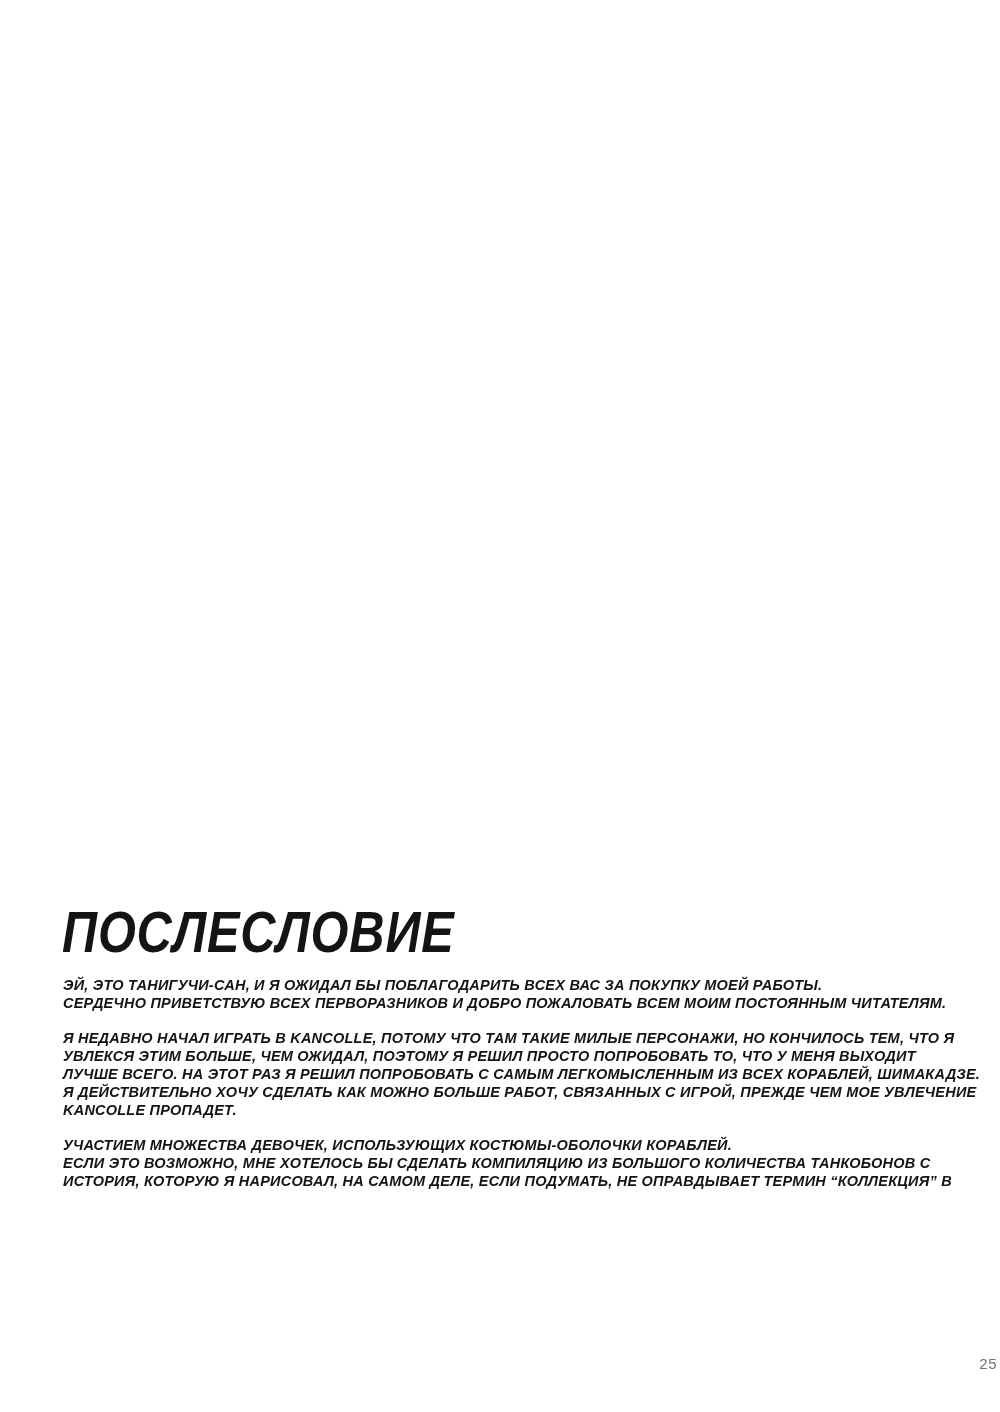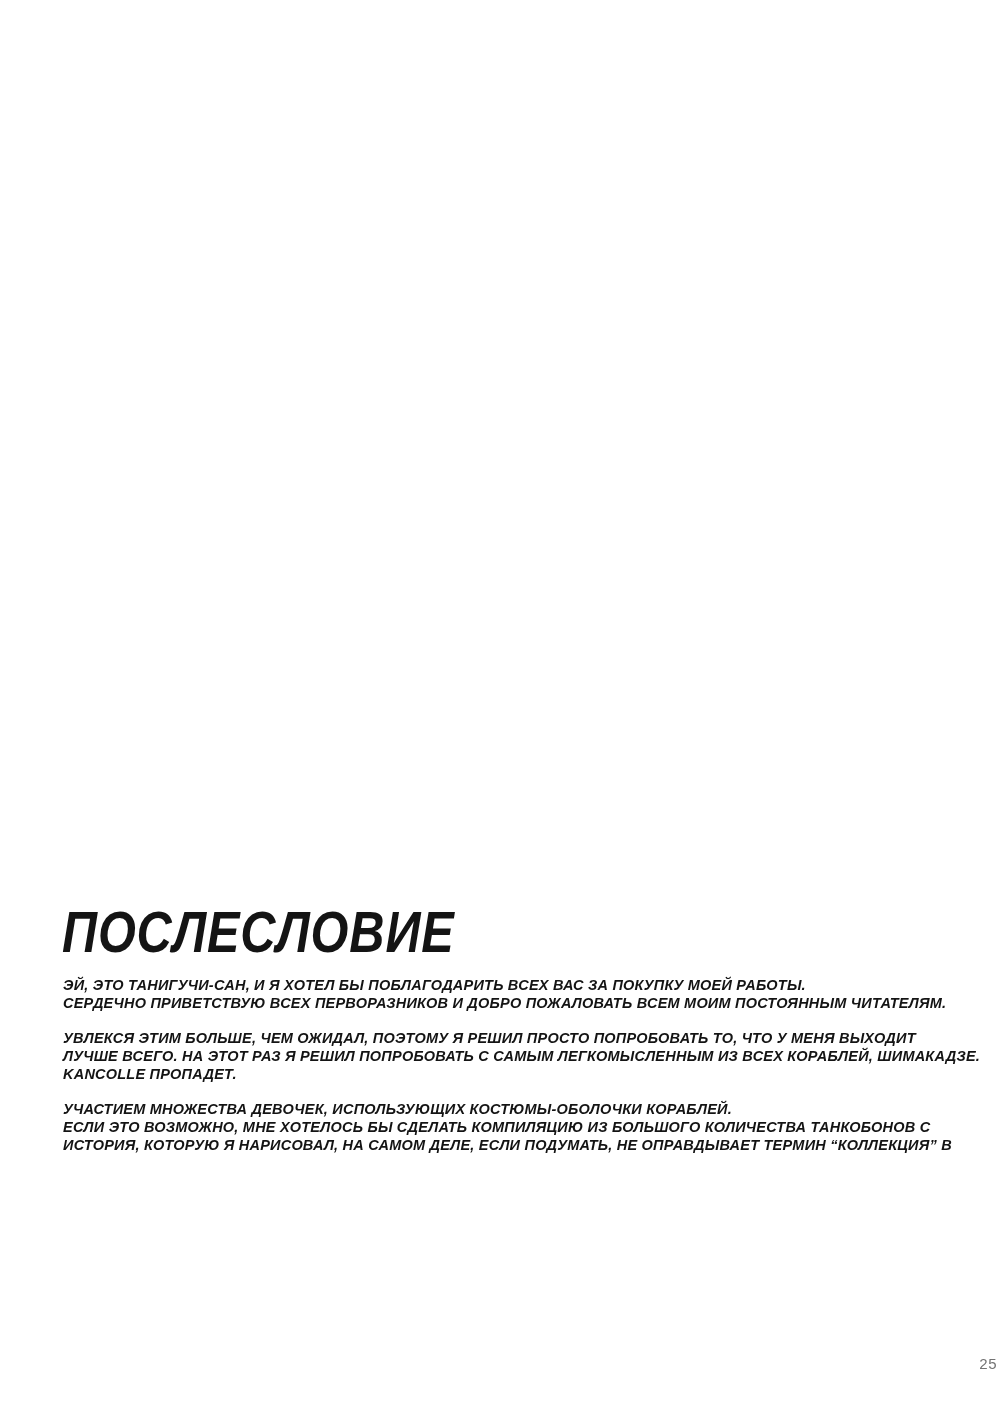--- a/index.html
+++ b/index.html
@@ -64,27 +64,29 @@
 </head>
 <body>
 
 <div class="page">
 
   <div class="afterword-title">ПОСЛЕСЛОВИЕ</div>
 
   <div class="afterword-body">
 
     <div class="afterword-paragraph">
-      <div class="text-line">ЭЙ, ЭТО ТАНИГУЧИ-САН, И Я ХОТЕЛ БЫ ПОБЛАГОДАРИТЬ ВСЕХ ВАС ЗА ПОКУПКУ МОЕЙ РАБОТЫ.</div>
+      <div class="text-line">ЭЙ, ЭТО ТАНИГУЧИ-САН, И Я ОЖИДАЛ БЫ ПОБЛАГОДАРИТЬ ВСЕХ ВАС ЗА ПОКУПКУ МОЕЙ РАБОТЫ.</div>
       <div class="text-line">СЕРДЕЧНО ПРИВЕТСТВУЮ ВСЕХ ПЕРВОРАЗНИКОВ И ДОБРО ПОЖАЛОВАТЬ ВСЕМ МОИМ ПОСТОЯННЫМ ЧИТАТЕЛЯМ.</div>
     </div>
 
     <div class="afterword-paragraph">
+      <div class="text-line">Я НЕДАВНО НАЧАЛ ИГРАТЬ В KANCOLLE, ПОТОМУ ЧТО ТАМ ТАКИЕ МИЛЫЕ ПЕРСОНАЖИ, НО КОНЧИЛОСЬ ТЕМ, ЧТО Я</div>
       <div class="text-line">УВЛЕКСЯ ЭТИМ БОЛЬШЕ, ЧЕМ ОЖИДАЛ, ПОЭТОМУ Я РЕШИЛ ПРОСТО ПОПРОБОВАТЬ ТО, ЧТО У МЕНЯ ВЫХОДИТ</div>
       <div class="text-line">ЛУЧШЕ ВСЕГО. НА ЭТОТ РАЗ Я РЕШИЛ ПОПРОБОВАТЬ С САМЫМ ЛЕГКОМЫСЛЕННЫМ ИЗ ВСЕХ КОРАБЛЕЙ, ШИМАКАДЗЕ.</div>
+      <div class="text-line">Я ДЕЙСТВИТЕЛЬНО ХОЧУ СДЕЛАТЬ КАК МОЖНО БОЛЬШЕ РАБОТ, СВЯЗАННЫХ С ИГРОЙ, ПРЕЖДЕ ЧЕМ МОЕ УВЛЕЧЕНИЕ</div>
       <div class="text-line">KANCOLLE ПРОПАДЕТ.</div>
     </div>
 
     <div class="afterword-paragraph">
       <div class="text-line">УЧАСТИЕМ МНОЖЕСТВА ДЕВОЧЕК, ИСПОЛЬЗУЮЩИХ КОСТЮМЫ-ОБОЛОЧКИ КОРАБЛЕЙ.</div>
       <div class="text-line">ЕСЛИ ЭТО ВОЗМОЖНО, МНЕ ХОТЕЛОСЬ БЫ СДЕЛАТЬ КОМПИЛЯЦИЮ ИЗ БОЛЬШОГО КОЛИЧЕСТВА ТАНКОБОНОВ С</div>
       <div class="text-line">ИСТОРИЯ, КОТОРУЮ Я НАРИСОВАЛ, НА САМОМ ДЕЛЕ, ЕСЛИ ПОДУМАТЬ, НЕ ОПРАВДЫВАЕТ ТЕРМИН “КОЛЛЕКЦИЯ” В</div>
     </div>
 
   </div>

